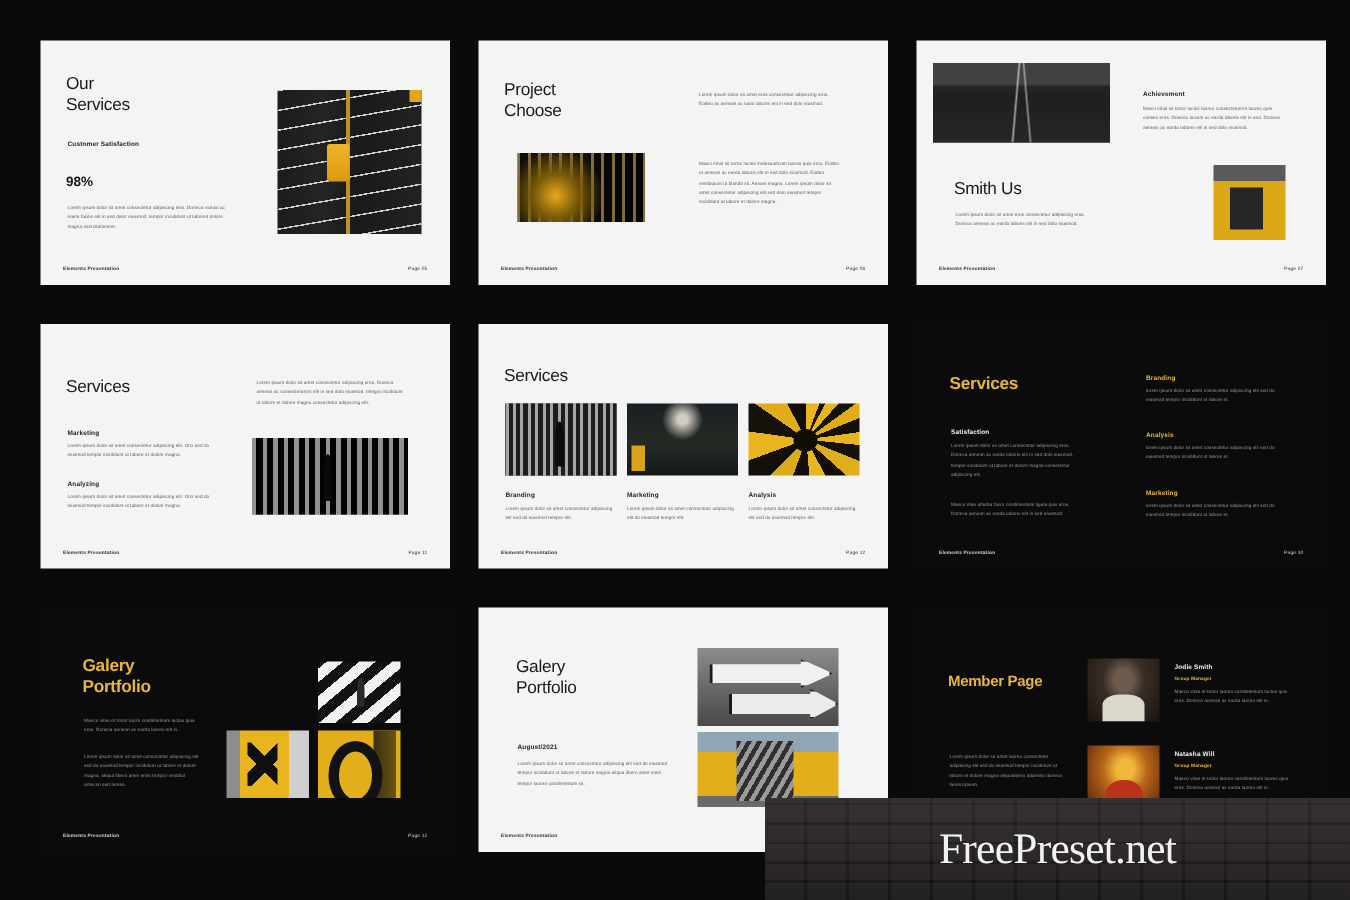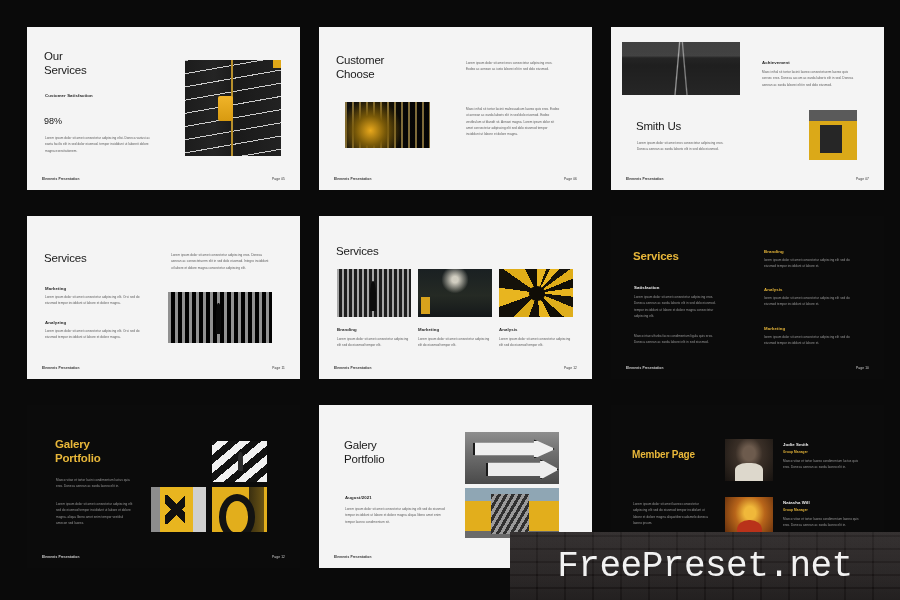--- a/index.html
+++ b/index.html
@@ -32,21 +32,21 @@
     font-size: 11.5px; font-weight: 400; color: #1a1a1a;
     line-height: 1.22; letter-spacing: -0.2px;
   }
   .dark .h-title, .h-title.accent { color: #e8b73a; font-weight: 700; }
   .sub-head {
     font-size: 4.3px; font-weight: 700; color: #1f1f1f;
     letter-spacing: 0.1px;
   }
   .dark .sub-head { color: #f0f0f0; }
   .sub-head.accent { color: #e8b73a; }
-  .big-stat { font-size: 9px; font-weight: 400; color: #151515; }
+  .big-stat { font-size: 9px; font-weight: 700; color: #151515; }
   .body-txt {
     font-size: 3.1px; color: #5a5a5a; line-height: 2.05;
     letter-spacing: 0.05px;
   }
   .dark .body-txt { color: #9a9a9a; }
   .foot {
     position: absolute; bottom: 9px;
     font-size: 3.2px; font-weight: 700; color: #2a2a2a;
     letter-spacing: 0.15px;
   }
@@ -198,22 +198,22 @@
   #watermark {
     position: absolute; left: 510px; top: 532px;
     width: 390px; height: 68px;
     background:
       repeating-linear-gradient(0deg, rgba(255,255,255,.045) 0 11px, transparent 11px 13px),
       repeating-linear-gradient(90deg, rgba(255,255,255,.04) 0 26px, transparent 26px 28px),
       linear-gradient(180deg,#242020 0%, #1a1616 60%, #100d0d 100%);
     display: flex; align-items: center; justify-content: center;
   }
   #watermark span {
-    font-family: Liberation Mono, monospace;
-    font-size: 36px; color: #f2f2f2; letter-spacing: -0.5px;
+    font-family: Liberation Serif, serif;
+    font-size: 29px; color: #f2f2f2; letter-spacing: -0.5px;
   }
 </style>
 </head>
 <body>
 
 <div id="grid">
 
   <div class="slide">
     <div class="h-title" style="position:absolute;left:17px;top:22px;">
       <div>Our</div>
@@ -222,21 +222,21 @@
     <div class="sub-head" style="position:absolute;left:18px;top:66px;">Customer Satisfaction</div>
     <div class="big-stat" style="position:absolute;left:17px;top:89px;">98%</div>
     <div class="body-txt" style="position:absolute;left:18px;top:108px;width:105px;">Lorem ipsum dolor sit amet consectetur adipiscing elisi. Doneca variusi ac eaeta facilis elit in sed dolor eiusmod. tempor incididunt ut laboreit dolore magna exercitationem.</div>
     <div class="photo ph-road-top" style="left:158px;top:33px;width:96px;height:96px;"></div>
     <div class="foot left">Elements Presentation</div>
     <div class="foot right">Page 05</div>
   </div>
 
   <div class="slide">
     <div class="h-title" style="position:absolute;left:17px;top:26px;">
-      <div>Customer</div>
+      <div>Project</div>
       <div>Choose</div>
     </div>
     <div class="body-txt" style="position:absolute;left:147px;top:33px;width:96px;">Lorem ipsum dolor sit amet eros consectetur adipiscing eros. Eodeo ac aenean ac iusto laborei elit in sed dolo eiusmod.</div>
     <div class="photo ph-gold-night" style="left:26px;top:75px;width:85px;height:46px;"></div>
     <div class="body-txt" style="position:absolute;left:147px;top:79px;width:96px;">Maeci nihal sit tortor lacinii malesuadcum laoreo quis eros. Eodeo ut aenean ac earda laboris elit in sed dolo eiusmod. Eodeo vestibulum ut blandit sit. Aenaei magna. Lorem ipsum dolor sit amet consectetur adipiscing elit sed dolo eiusmod tempor incididunt ut labore et dolore magna.</div>
     <div class="foot left">Elements Presentation</div>
     <div class="foot right">Page 06</div>
   </div>
 
   <div class="slide">

